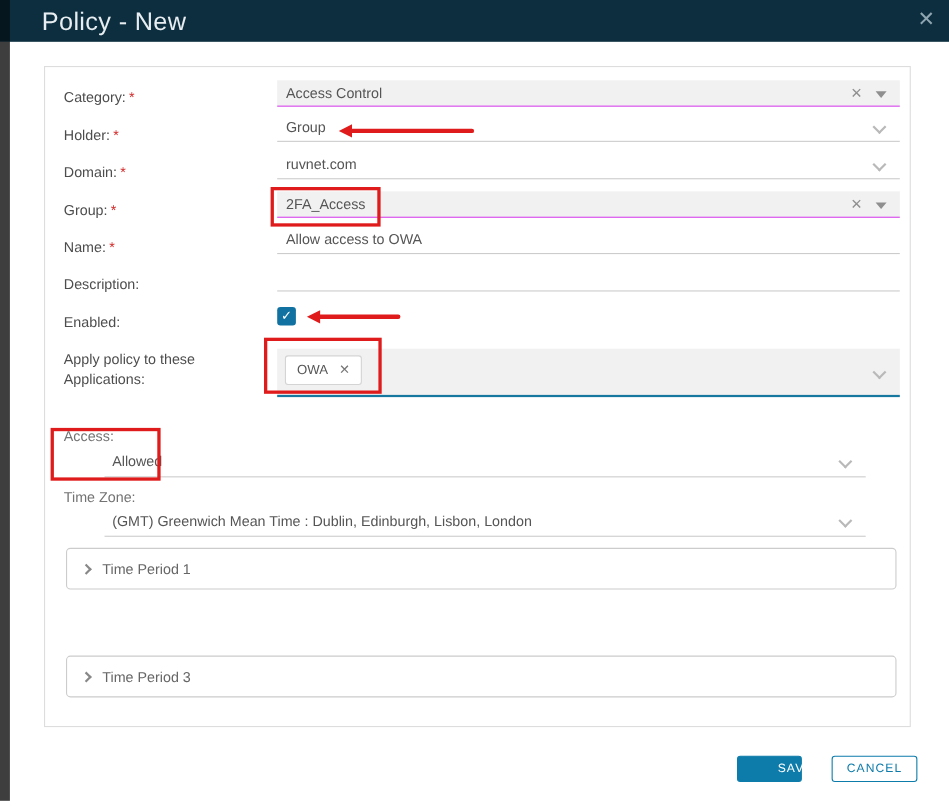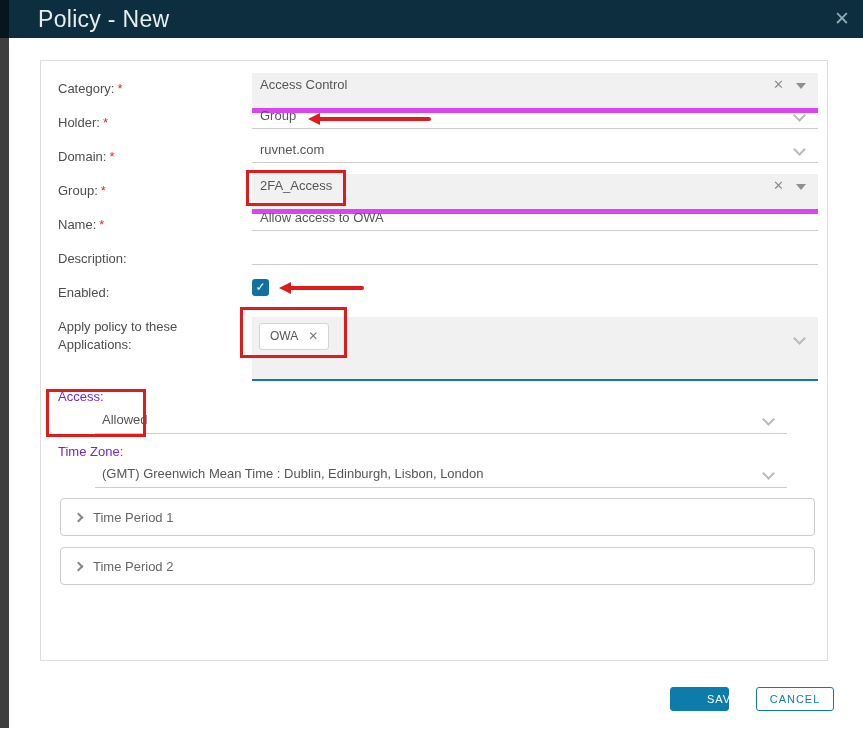--- a/index.html
+++ b/index.html
@@ -18,50 +18,50 @@
   
   .left-strip { position:absolute; left:0; top:38px; width:9px; height:690px; background:#3e3e3e; }
 
   
   .content-box { position:absolute; left:40px; top:60px; width:788px; height:601px;
                  border:1px solid #ddd; background:#fff; }
 
   .lbl { position:absolute; left:58px; font-size:13px; color:#4d4d4d; }
   .req { color:#d32f2f; margin-left:3px; }
 
-  .field-gray { position:absolute; left:252px; width:566px; height:40px; background:#f1f1f1;
-                border-bottom:5px solid #d946ef; font-size:13px; color:#555; }
+  .field-gray { position:absolute; left:252px; width:566px; height:24px; background:#f1f1f1;
+                border-bottom:1px solid #d946ef; font-size:13px; color:#555; }
   .field-gray .val { position:absolute; left:8px; top:4px; }
   .icon-clear { position:absolute; right:34px; top:4px; color:#8f8f8f; font-size:13px; cursor:pointer; }
   .tri-down { position:absolute; right:12px; top:10px; width:0; height:0; cursor:pointer;
               border-left:5px solid transparent; border-right:5px solid transparent;
               border-top:6px solid #8f8f8f; }
 
   .field-line { position:absolute; left:252px; width:566px; height:23px;
                 border-bottom:1px solid #ccc; font-size:13px; color:#555; }
   .field-line .val { position:absolute; left:8px; top:2px; }
 
   .chev { position:absolute; width:9px; height:9px; border-right:2px solid #b9b9b9;
           border-bottom:2px solid #b9b9b9; transform:rotate(45deg); cursor:pointer; }
 
   
   .checkbox { position:absolute; left:252px; top:279px; width:17px; height:17px; background:#1172a2;
               border-radius:3px; color:#fff; font-size:12px; text-align:center; line-height:17px;
               cursor:pointer; }
 
   
-  .multiselect { position:absolute; left:252px; top:317px; width:566px; height:64px;
+  .multiselect { position:absolute; left:252px; top:317px; width:566px; height:44px;
                  background:#f1f1f1; border-bottom:2px solid #16789e; }
   .chip { position:absolute; left:7px; top:6px; height:27px; background:#fff;
           border:1px solid #d4d4d4; border-radius:3px; font-size:12px; color:#555;
           padding:0 10px; line-height:25px; }
   .chip .chip-x { margin-left:10px; color:#777; cursor:pointer; font-size:12px; }
 
   
-  .wlbl { position:absolute; left:58px; font-size:13px; color:#6d28d9; }
+  .wlbl { position:absolute; left:58px; font-size:13px; color:#737373; }
   .wfield { position:absolute; left:58px; width:692px; height:25px; border-bottom:1px solid #ccc;
             font-size:13px; color:#555;margin-left:37px; }
   .wfield .val { position:absolute; left:7px; top:3px; }
 
   
   .panel { position:absolute; left:60px; width:755px; height:38px; border:1px solid #ccc;
            border-radius:4px; background:#fff; cursor:pointer; }
   .panel-chev { position:absolute; left:14px; top:15px; width:7px; height:7px;
                 border-right:2px solid #888; border-top:2px solid #888; transform:rotate(45deg); }
   .panel-lbl { position:absolute; left:32px; top:11px; font-size:13px; color:#666; }
@@ -173,23 +173,23 @@
   <div class="wlbl" style="top:444px">Time Zone:</div>
   <div class="wfield" style="top:463px">
     <span class="val">(GMT) Greenwich Mean Time : Dublin, Edinburgh, Lisbon, London</span>
     <span class="chev" style="right:14px; top:6px"></span>
   </div>
 
   <div class="panel" style="top:498px">
     <span class="panel-chev"></span>
     <span class="panel-lbl">Time Period 1</span>
   </div>
-  <div class="panel" style="top:547px">
+  <div class="panel" style="top:596px">
     <span class="panel-chev"></span>
-    <span class="panel-lbl">Time Period 2</span>
+    <span class="panel-lbl">Time Period 3</span>
   </div>
 
   <button class="btn-save">SAVE</button>
   <button class="btn-cancel">CANCEL</button>
 
   <div class="ann-arrow" style="left:308px; top:113px; width:125px; height:12px">
     <div class="head"></div>
       <div class="line" style="width:113px"></div>
   </div>
   <div class="ann-box" style="left:246px; top:170px; width:100px; height:36px"></div>

